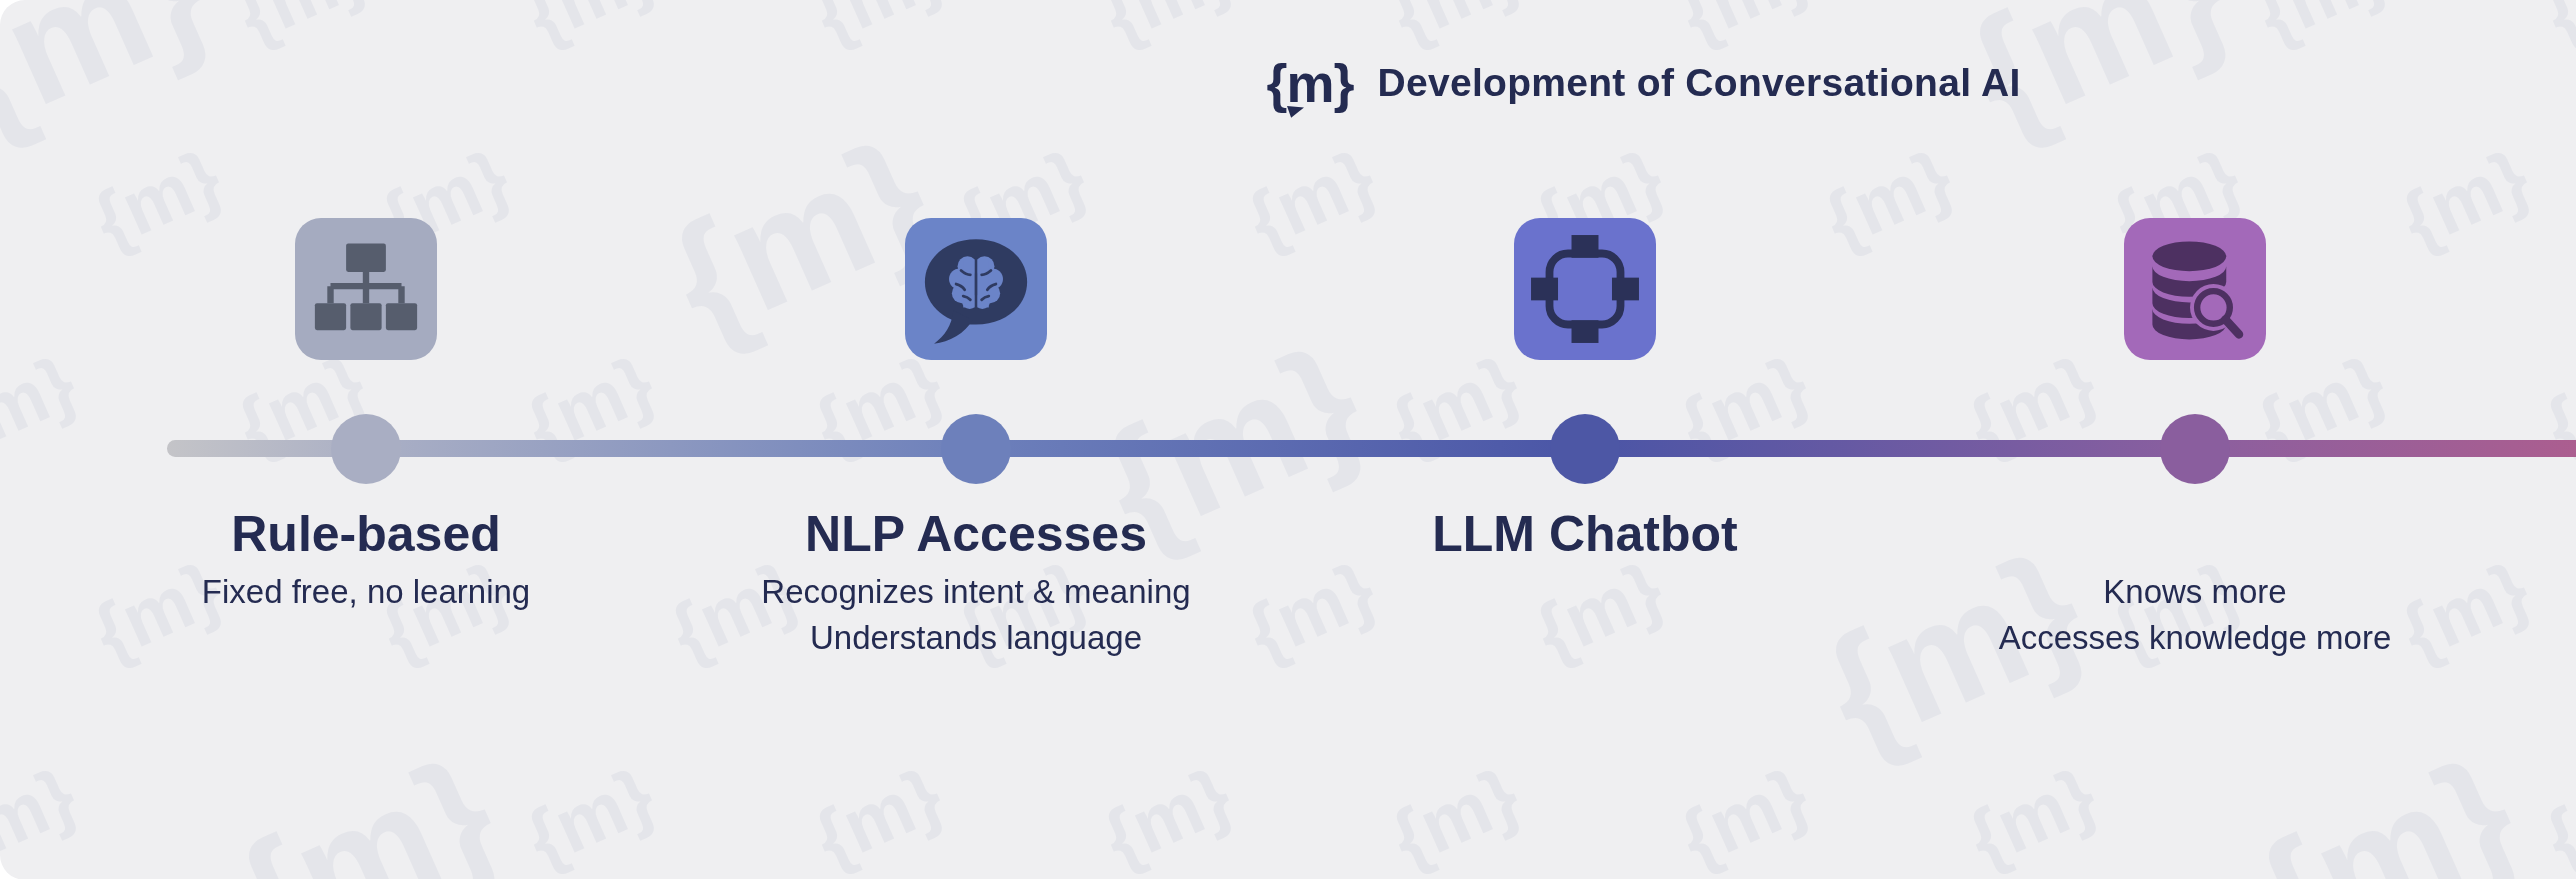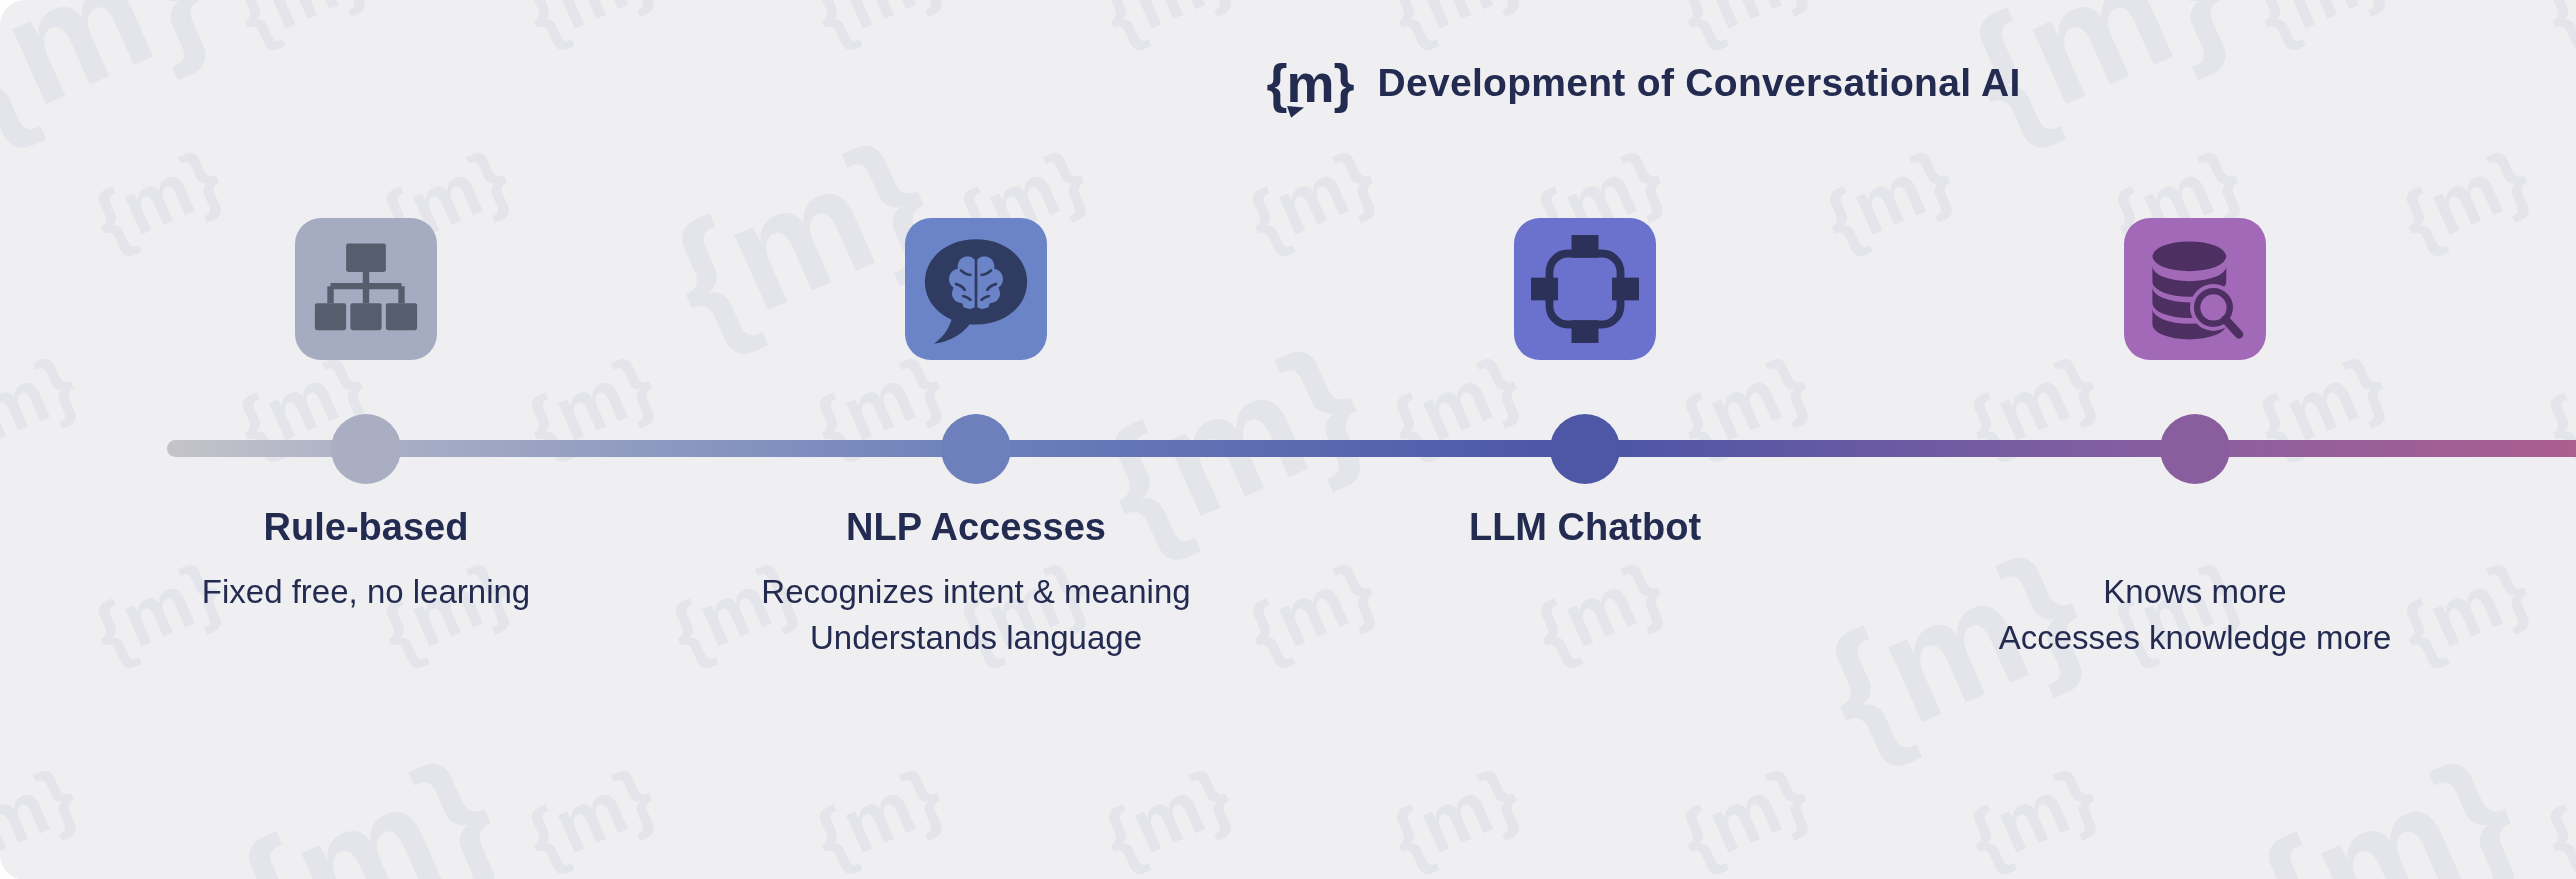--- a/index.html
+++ b/index.html
@@ -110,21 +110,21 @@
   .d1 { left: 941px; }
   .d2 { left: 1550px; }
   .d3 { left: 2160px; }
   .stage-title {
     position: absolute;
     top: 507px;
     left: 0;
     width: 100%;
     margin: 0;
     text-align: center;
-    font-size: 38px;
+    font-size: 50px;
     font-weight: 700;
     line-height: 1.1;
   }
   .stage-lines {
     position: absolute;
     top: 569px;
     left: 0;
     width: 100%;
     text-align: center;
     font-size: 33px;

